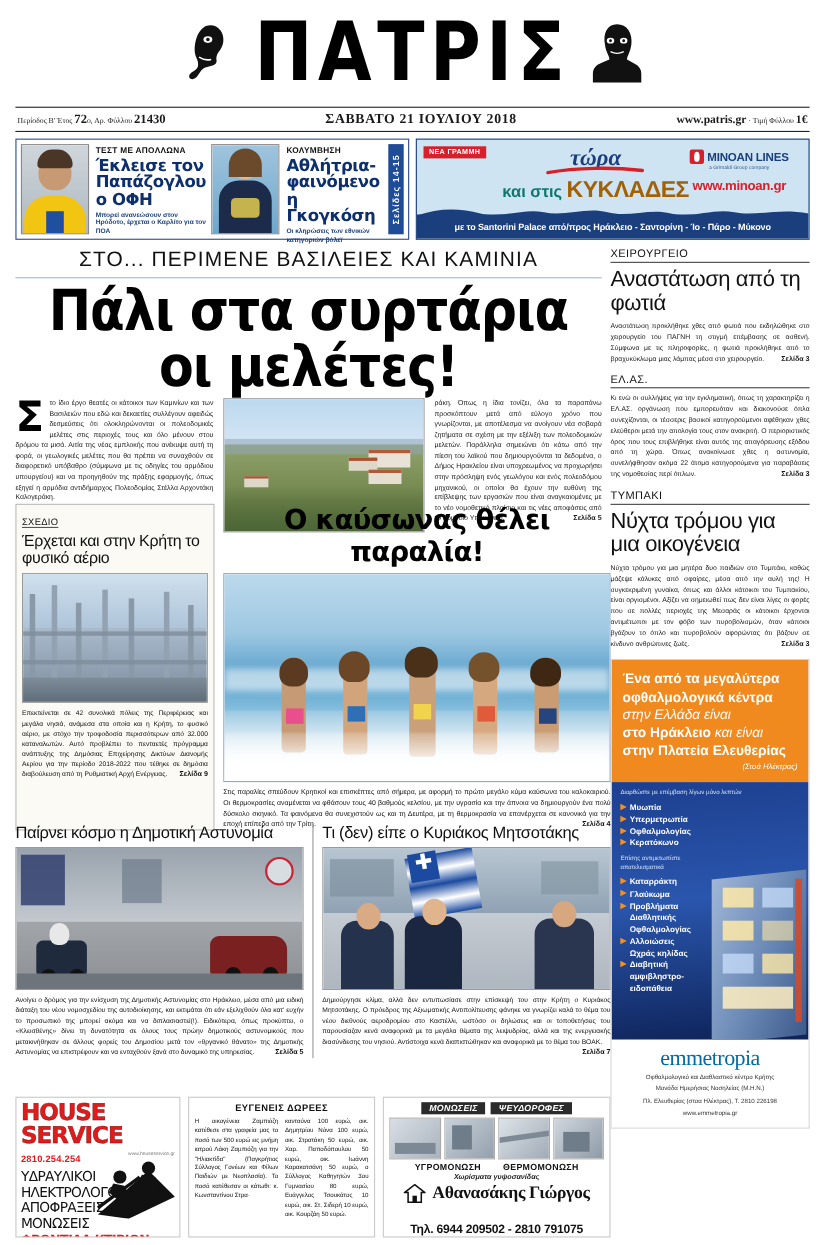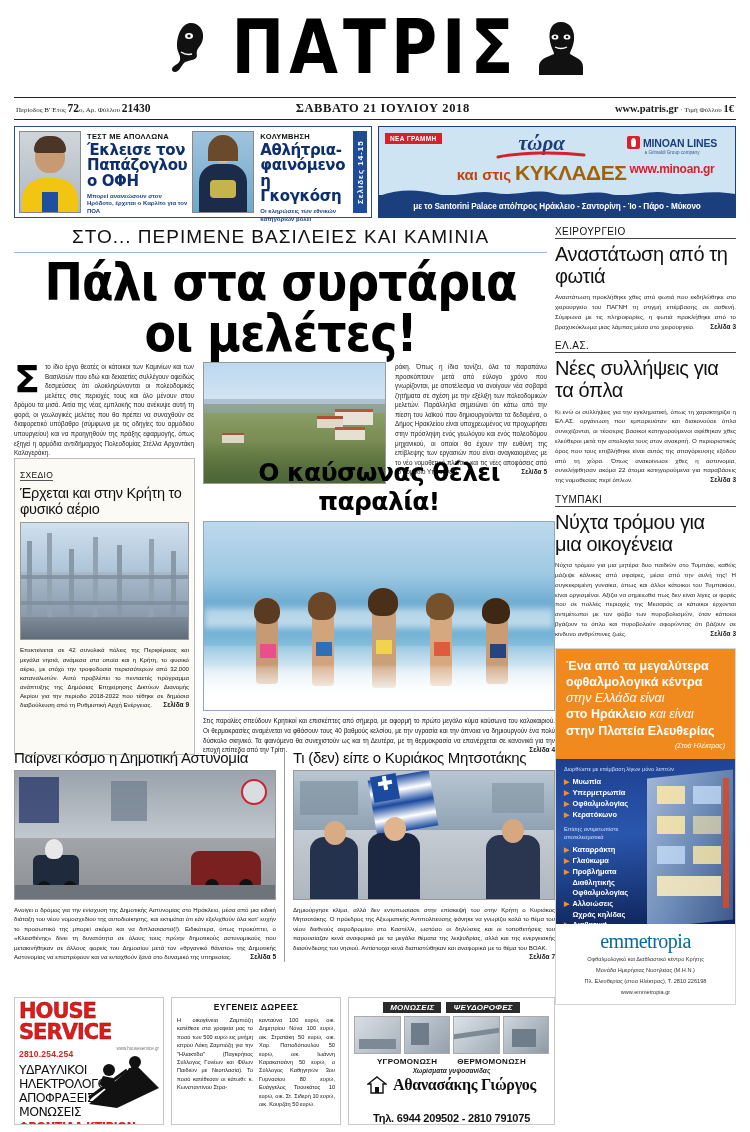--- a/index.html
+++ b/index.html
@@ -134,21 +134,21 @@
   .bot-body { font-size:6.1px; line-height:1.55; text-align:justify; }
   .divider-v { width:1px; background:#999; }
 
   
   .emm-ad { width:181px; border:1px solid #d4d4d4; background:#fff; overflow:hidden; }
   .emm-top { background:#f08a1e; color:#fff; padding:9px 10px 10px 10px; }
   .emm-l { font-size:12.5px; line-height:1.3; }
   .emm-l.b { font-weight:bold; }
   .emm-l.i { font-style:italic; }
   .emm-note { font-size:7px; text-align:right; font-style:italic; margin-top:3px; }
-  .emm-mid { background:linear-gradient(175deg,#1d3f8f 0%, #2a56ad 45%, #0e2358 100%); position:relative; height:165px; overflow:hidden; padding:7px 8px; }
+  .emm-mid { background:linear-gradient(175deg,#1d3f8f 0%, #2a56ad 45%, #0e2358 100%); position:relative; height:234px; overflow:hidden; padding:7px 8px; }
   .emm-small { color:#cfe0f7; font-size:5.6px; line-height:1.35; margin-bottom:4px; }
   .emm-li { color:#fff; font-size:7.4px; font-weight:bold; line-height:1.45; display:flex; gap:3px; }
   .emm-li .bullet { color:#f4911e; font-size:7px; }
   .emm-bot { background:#fff; padding:6px 8px 7px 8px; text-align:center; }
   .emm-logo { font-family:"Liberation Serif", serif; font-size:20px; color:#0369a1; letter-spacing:-0.5px; }
   .emm-tag { font-size:5.6px; color:#333; line-height:1.4; margin-top:3px; }
 
   
   .ads-row { display:flex; gap:7px; margin-top:7px; height:128px; }
   .ad-house { width:150px; border:1px solid #c9c9c9; background:#fff; padding:3px 4px; position:relative; overflow:hidden; }
@@ -263,21 +263,21 @@
     </div>
 
     <div class="ad-banner">
       <div style="position:absolute;left:6px;top:6px;background:#d8202a;color:#fff;font-size:6.5px;font-weight:bold;padding:2px 5px;letter-spacing:.3px;">ΝΕΑ ΓΡΑΜΜΗ</div>
       <div style="position:absolute;left:42px;top:6px;width:185px;text-align:center;margin-left:28px;">
         <div style="font-family:'Liberation Serif',serif;font-style:italic;font-weight:bold;font-size:21px;color:#1b3f7d;line-height:1;">τώρα</div>
         <svg width="92" height="8" style="display:block;margin:-3px auto 0;" aria-hidden="true">
             <path d="M2 6 C28 1, 62 1, 88 4" stroke="#d8202a" stroke-width="3" fill="none" stroke-linecap="round"></path>
           </svg>
         <div style="display:flex;align-items:baseline;justify-content:center;gap:4px;margin-top:2px;">
-          <span style="font-size:15px;font-weight:bold;color:#c2410c;">και στις</span>
+          <span style="font-size:15px;font-weight:bold;color:#0f766e;">και στις</span>
           <span style="font-size:21px;font-weight:bold;color:#a16207;letter-spacing:-0.5px;">ΚΥΚΛΑΔΕΣ</span>
         </div>
       </div>
       <div style="position:absolute;right:8px;top:9px;width:110px;text-align:center;">
         <div style="display:flex;align-items:center;justify-content:center;gap:3px;">
           <span style="width:13px;height:13px;background:#d8202a;border-radius:2px;display:inline-block;position:relative;">
             <span style="position:absolute;left:4px;top:2px;width:5px;height:9px;background:#fff;border-radius:50% 50% 40% 40%;"></span>
           </span>
           <span style="font-size:10.5px;font-weight:bold;color:#1b3f7d;letter-spacing:-0.2px;">MINOAN LINES</span>
         </div>
@@ -324,21 +324,20 @@
         <div class="r-kicker">ΧΕΙΡΟΥΡΓΕΙΟ</div>
         <div class="r-head">Αναστάτωση από τη φωτιά</div>
         <div class="r-body">
           <span>Αναστάτωση προκλήθηκε χθες από φωτιά που εκδηλώθηκε στο χειρουργείο του ΠΑΓΝΗ τη στιγμή επέμβασης σε ασθενή. Σύμφωνα με τις πληροφορίες, η φωτιά προκλήθηκε από το βραχυκύκλωμα μιας λάμπας μέσα στο χειρουργείο.</span>
           <span class="page-ref">Σελίδα 3</span>
         </div>
       </div>
 
       <div class="r-story">
         <div class="r-kicker">ΕΛ.ΑΣ.</div>
-        <div class="r-head">Νέες συλλήψεις για τα όπλα</div>
         <div class="r-body">
           <span>Κι ενώ οι συλλήψεις για την εγκληματική, όπως τη χαρακτηρίζει η ΕΛ.ΑΣ. οργάνωση που εμπορευόταν και διακονούσε όπλα συνεχίζονται, οι τέσσερις βασικοί κατηγορούμενοι αφέθηκαν χθες ελεύθεροι μετά την απολογία τους στον ανακριτή. Ο περιοριστικός όρος που τους επιβλήθηκε είναι αυτός της απαγόρευσης εξόδου από τη χώρα. Όπως ανακοίνωσε χθες η αστυνομία, συνελήφθησαν ακόμα 22 άτομα κατηγορούμενα για παραβάσεις της νομοθεσίας περί όπλων.</span>
           <span class="page-ref">Σελίδα 3</span>
         </div>
       </div>
 
       <div class="r-story">
         <div class="r-kicker">ΤΥΜΠΑΚΙ</div>
         <div class="r-head">Νύχτα τρόμου για μια οικογένεια</div>
         <div class="r-body">

